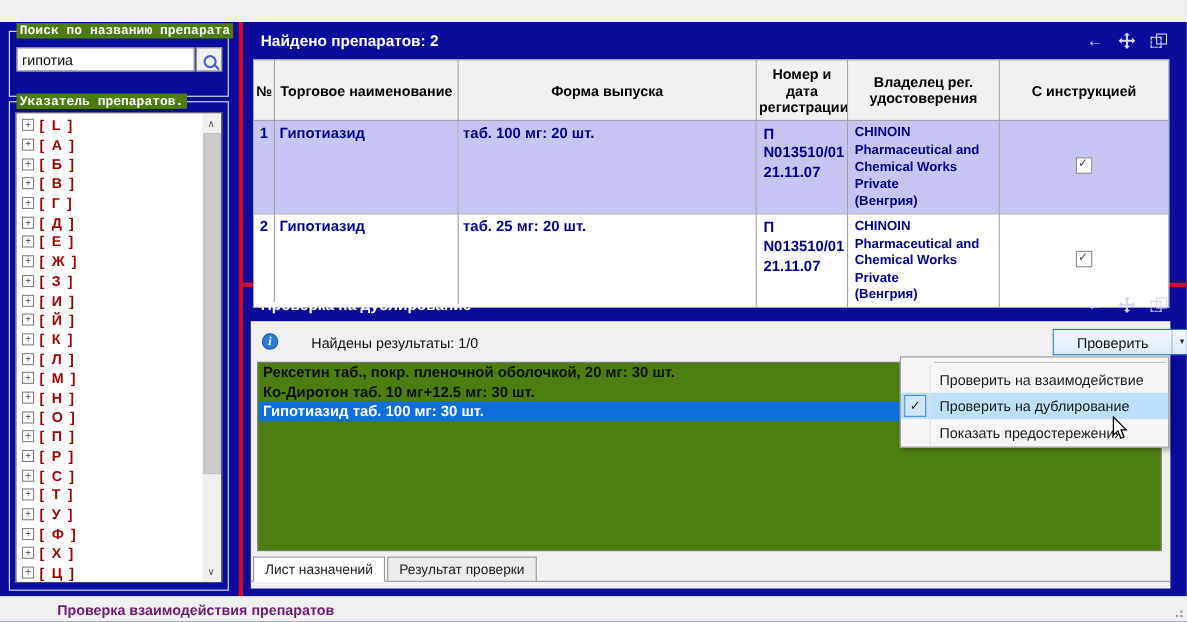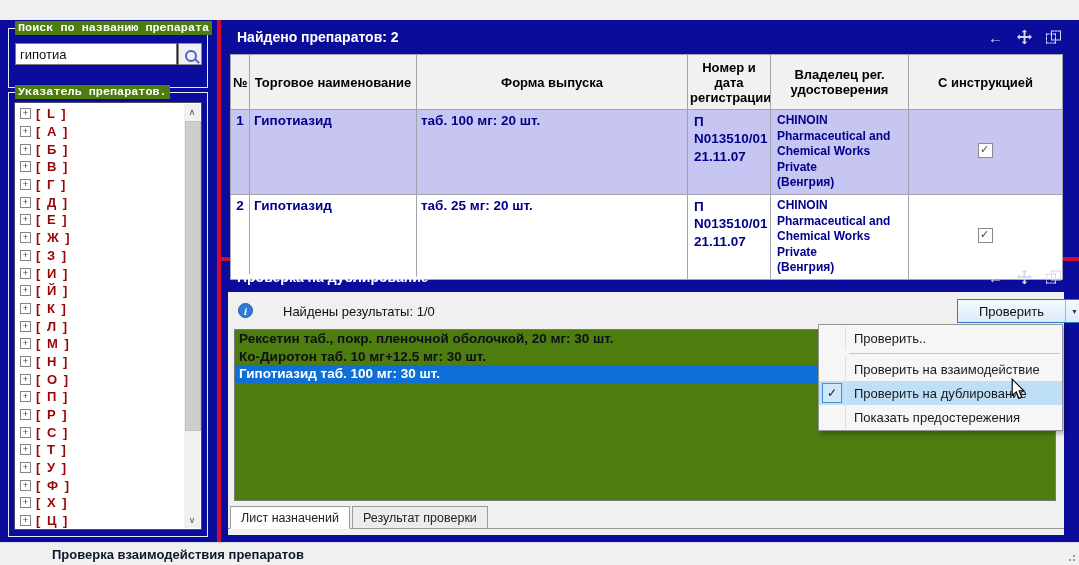--- a/index.html
+++ b/index.html
@@ -106,21 +106,21 @@
   .cm-check{display:none;}
   .cm-check.on{display:flex;width:20px;height:20px;background:#cfe7fb;border:1px solid #4a90cc;
     align-items:center;justify-content:center;font-size:12px;color:#1a1a1a;box-sizing:border-box;}
   .cm-label{font-size:13px;color:#1a1a1a;padding-left:8px;white-space:nowrap;}
   .cm-sep{height:1px;background:#c5c5c5;margin:3px 2px 3px 30px;}
   #cursor{position:absolute;left:1010px;top:378px;z-index:9;}
 
   
   #statusbar{position:absolute;left:0;top:542px;width:1079px;height:23px;background:#f0f0f0;
     border-top:1px solid #d8d8e8;box-sizing:border-box;}
-  #status-text{position:absolute;left:8px;top:4px;font-size:13px;font-weight:700;color:#0f172a;padding-left:44px;}
+  #status-text{position:absolute;left:8px;top:4px;font-size:13px;font-weight:700;color:#701a75;padding-left:44px;}
   .grip{position:absolute;right:3px;bottom:3px;width:12px;height:12px;}
   .grip i{position:absolute;width:2px;height:2px;background:#9a9aa6;}
   .grip .g1{right:1px;bottom:1px;} .grip .g2{right:1px;bottom:5px;} .grip .g3{right:5px;bottom:1px;}
 </style>
 </head>
 <body>
 
 <div id="stage">
 
 
@@ -341,24 +341,20 @@
       </div>
     <div id="tab-line"></div>
     <div id="tabs">
       <div class="tab active" id="tab-0">Лист назначений</div>
       <div class="tab" id="tab-1">Результат проверки</div>
     </div>
   </div>
 
   <div id="cmenu">
     <div id="cmenu-items">
-        <div class="cm-row">
-    <span class="cm-gutter"></span>
-    <span class="cm-label">Проверить..</span>
-  </div>
         <div class="cm-sep"></div>
         <div class="cm-row">
     <span class="cm-gutter"></span>
     <span class="cm-label">Проверить на взаимодействие</span>
   </div>
         <div class="cm-row hl">
     <span class="cm-gutter">
             <span class="cm-check on">✓</span>
           </span>
     <span class="cm-label">Проверить на дублирование</span>

